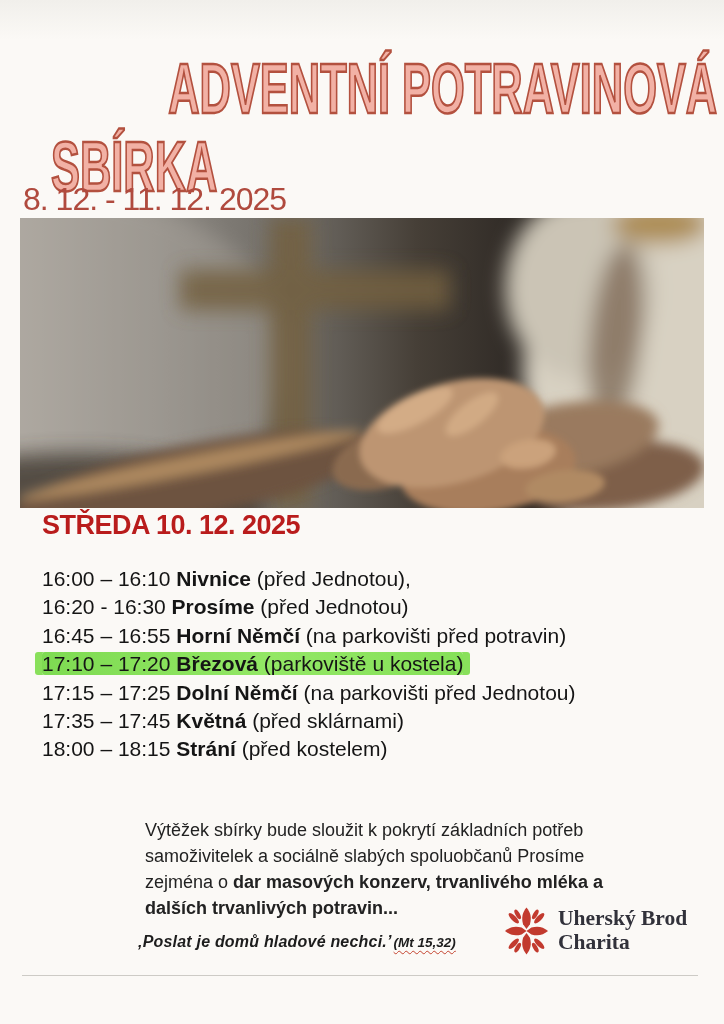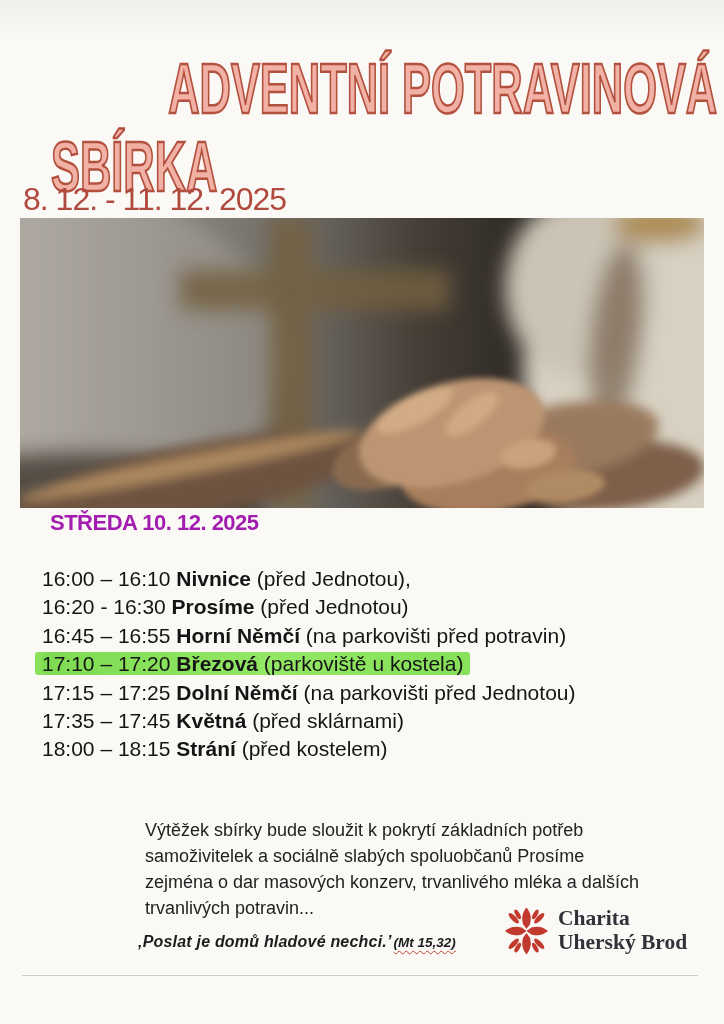--- a/index.html
+++ b/index.html
@@ -39,43 +39,43 @@
 
   
   .photo{
     position:absolute;left:20px;top:218px;width:684px;height:290px;
     background:#3a3733;overflow:hidden;
   }
   .photo svg{display:block;}
 
   
   .streda{
-    position:absolute;left:50px;top:510px;
-    font-size:22px;font-weight:700;letter-spacing:-0.5px;
-    color:#a21caf;white-space:nowrap;
+    position:absolute;left:42px;top:510px;
+    font-size:27px;font-weight:700;letter-spacing:-0.5px;
+    color:#b91c1c;white-space:nowrap;
   }
   .rows{
     position:absolute;left:42px;top:565px;width:640px;
     font-size:21px;color:#151515;
   }
   .row{height:28.4px;line-height:28.4px;white-space:nowrap;}
   .row .place{font-weight:700;}
   .rowline{display:inline;}
   .rowline.hl{
     background:linear-gradient(90deg,#7edb52,#93e765 55%,#85e058);
     box-shadow:-7px 0 0 #89e05b, 7px 0 0 #89e05b;
     border-radius:3px;
   }
 
   
   .info{
     position:absolute;left:145px;top:818px;width:512px;
     font-size:18px;line-height:1.44;color:#222;
   }
-  .info .bold{font-weight:400;}
+  .info .bold{font-weight:700;}
 
   
   .quote{
     position:absolute;left:138px;top:933px;white-space:nowrap;
     font-style:italic;color:#1d1d1d;
   }
   .quote-text{font-size:16px;font-weight:700;letter-spacing:0.2px;}
   .quote-ref{
     font-size:13.5px;font-weight:600;margin-left:2px;
     text-decoration:underline wavy #c4432f 1px;
@@ -203,19 +203,19 @@
         <ellipse cx="15" cy="9" rx="5.5" ry="2.2" transform="rotate(60 15 9)"></ellipse>
         <ellipse cx="37" cy="13" rx="7" ry="2.6" transform="rotate(-45 37 13)"></ellipse>
         <ellipse cx="33" cy="9" rx="5.5" ry="2.2" transform="rotate(-60 33 9)"></ellipse>
         <ellipse cx="11" cy="39" rx="7" ry="2.6" transform="rotate(-45 11 39)"></ellipse>
         <ellipse cx="15" cy="43" rx="5.5" ry="2.2" transform="rotate(-60 15 43)"></ellipse>
         <ellipse cx="37" cy="39" rx="7" ry="2.6" transform="rotate(45 37 39)"></ellipse>
         <ellipse cx="33" cy="43" rx="5.5" ry="2.2" transform="rotate(60 33 43)"></ellipse>
       </g>
     </svg>
     <div class="logo-text">
+      <div>Uherský Brod</div>
       <div>Charita</div>
-      <div>Uherský Brod</div>
     </div>
   </div>
 
   <div class="scanline"></div>
 </div>
 
 </body></html>

